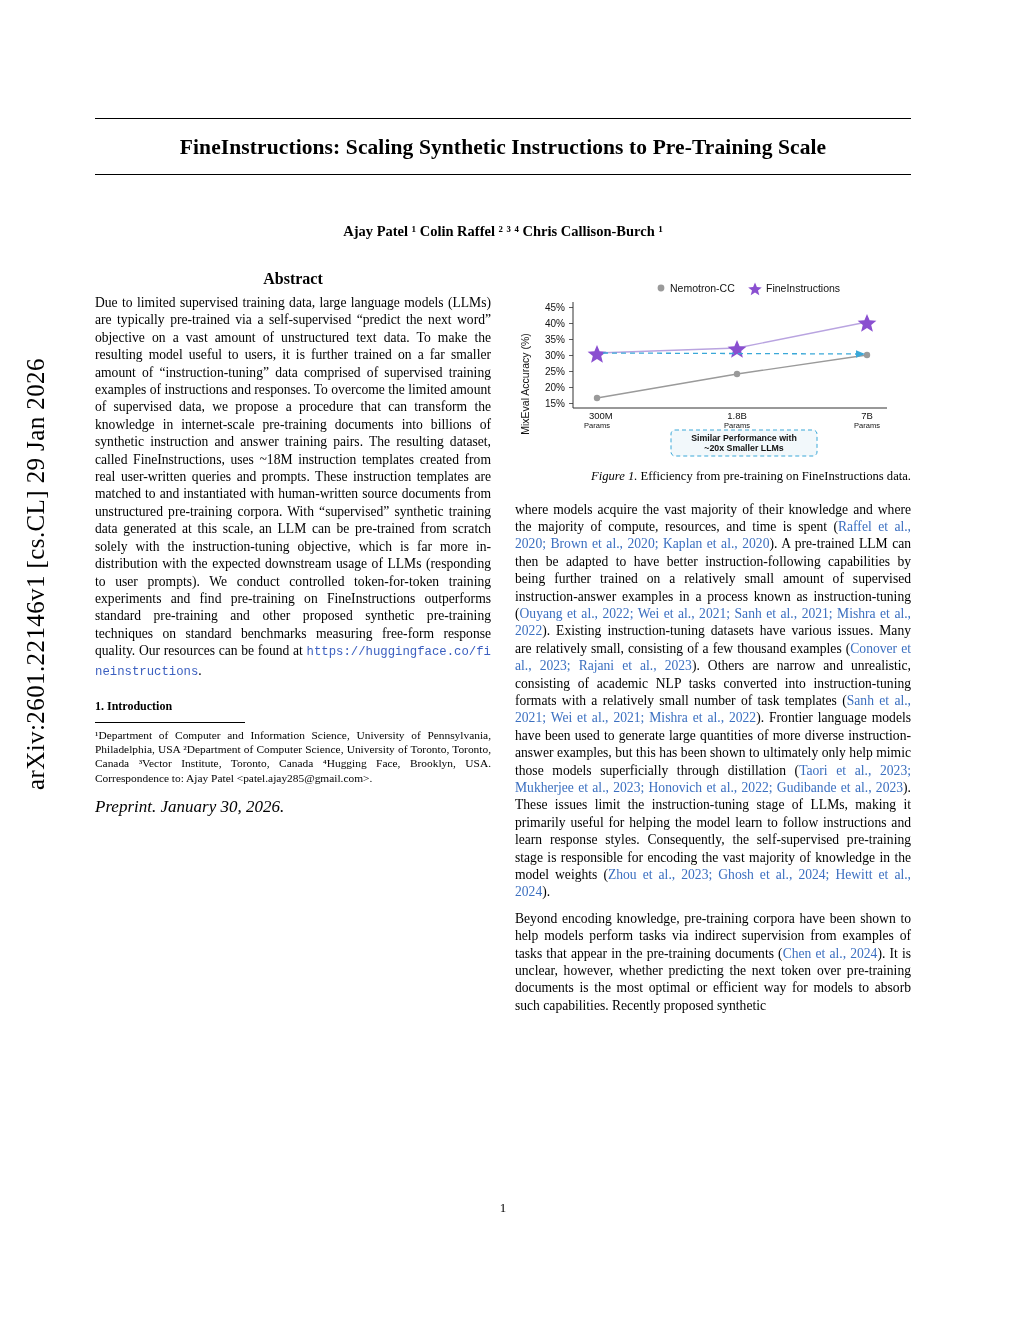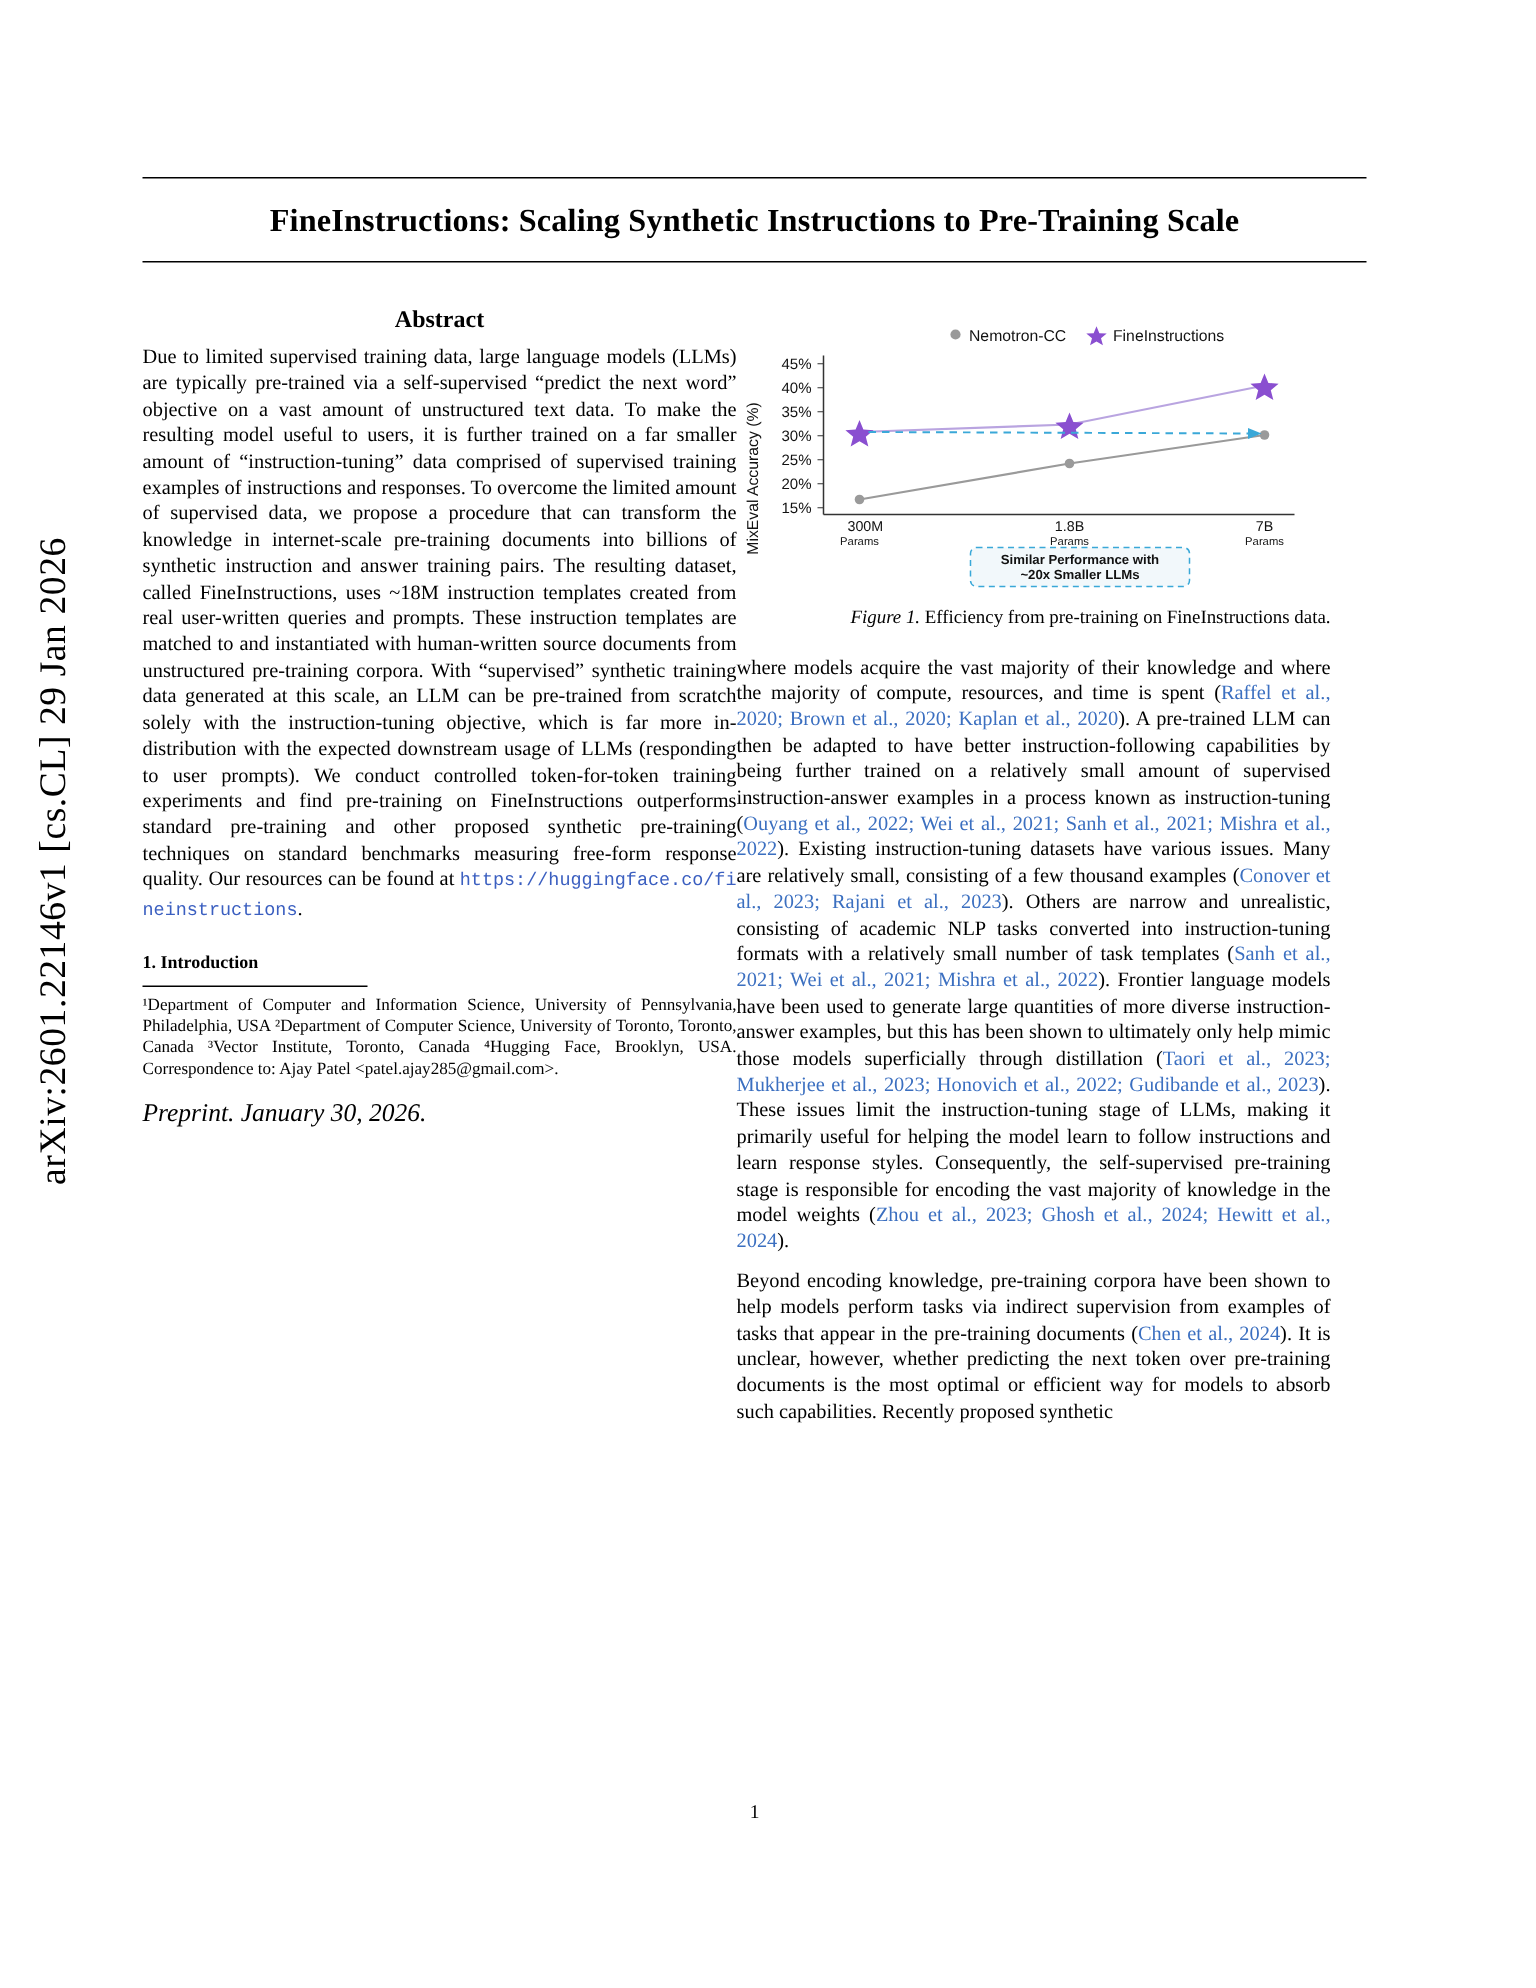--- a/index.html
+++ b/index.html
@@ -54,20 +54,21 @@
   .authors {
     text-align: center;
     font-size: 14.5px;
     font-weight: bold;
     margin-top: 48px;
     font-family: "Liberation Serif", serif;
   }
   .columns {
     display: flex;
     margin-top: 30px;
+    gap: 24px;
   }
   .col {
     width: 396px;
   }
   .abstract-head {
     text-align: center;
     font-size: 16px;
     font-weight: bold;
     margin-bottom: 6px;
   }
@@ -138,20 +139,23 @@
 <div class="arxiv-stamp">arXiv:2601.22146v1  [cs.CL]  29 Jan 2026</div>
 
 <div class="page">
 
   <div class="title-block">
     <div class="rule"></div>
     <div class="paper-title">FineInstructions: Scaling Synthetic Instructions to Pre-Training Scale</div>
     <div class="rule"></div>
   </div>
 
+  <div class="authors">
+    <span>Ajay Patel ¹   Colin Raffel ² ³ ⁴   Chris Callison-Burch ¹</span>
+  </div>
 
   <div class="columns">
 
     <div class="col">
       <div class="abstract-head">Abstract</div>
       <p class="body"><span>Due to limited supervised training data, large language models (LLMs) are typically pre-trained via a self-supervised “predict the next word” objective on a vast amount of unstructured text data. To make the resulting model useful to users, it is further trained on a far smaller amount of “instruction-tuning” data comprised of supervised training examples of instructions and responses. To overcome the limited amount of supervised data, we propose a procedure that can transform the knowledge in internet-scale pre-training documents into billions of synthetic instruction and answer training pairs. The resulting dataset, called FineInstructions, uses ~18M instruction templates created from real user-written queries and prompts. These instruction templates are matched to and instantiated with human-written source documents from unstructured pre-training corpora. With “supervised” synthetic training data generated at this scale, an LLM can be pre-trained from scratch solely with the instruction-tuning objective, which is far more in-distribution with the expected downstream usage of LLMs (responding to user prompts). We conduct controlled token-for-token training experiments and find pre-training on FineInstructions outperforms standard pre-training and other proposed synthetic pre-training techniques on standard benchmarks measuring free-form response quality. Our resources can be found at </span><span class="mono-link">https://huggingface.co/fineinstructions</span><span>.</span></p>
 
       <div class="section-head">1. Introduction</div>
 
       <div class="footnote-rule"></div>

